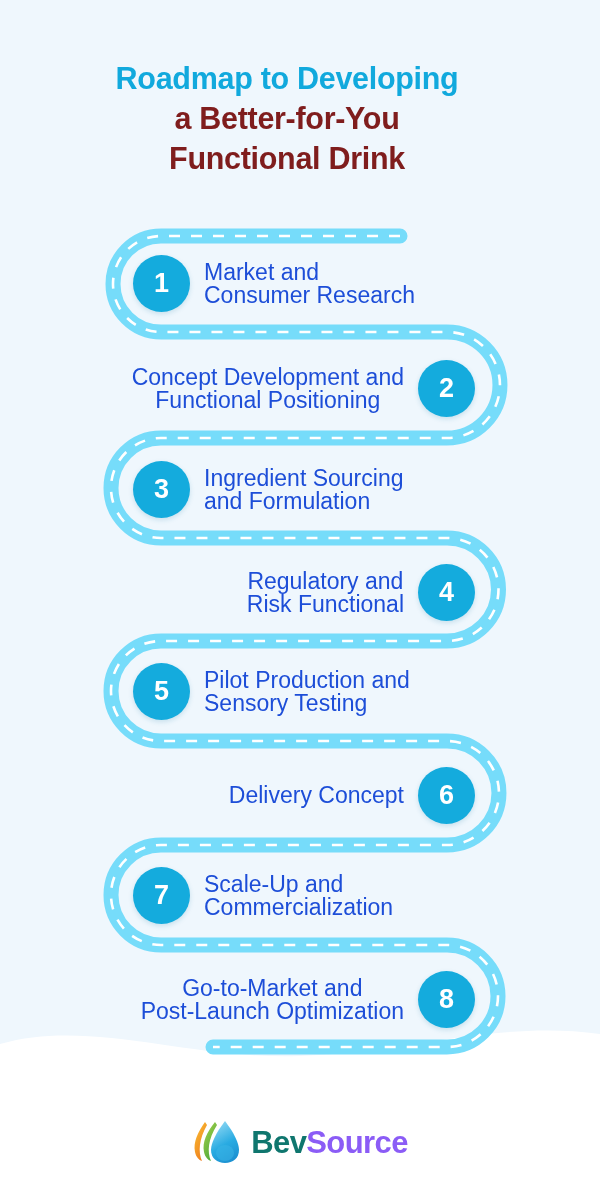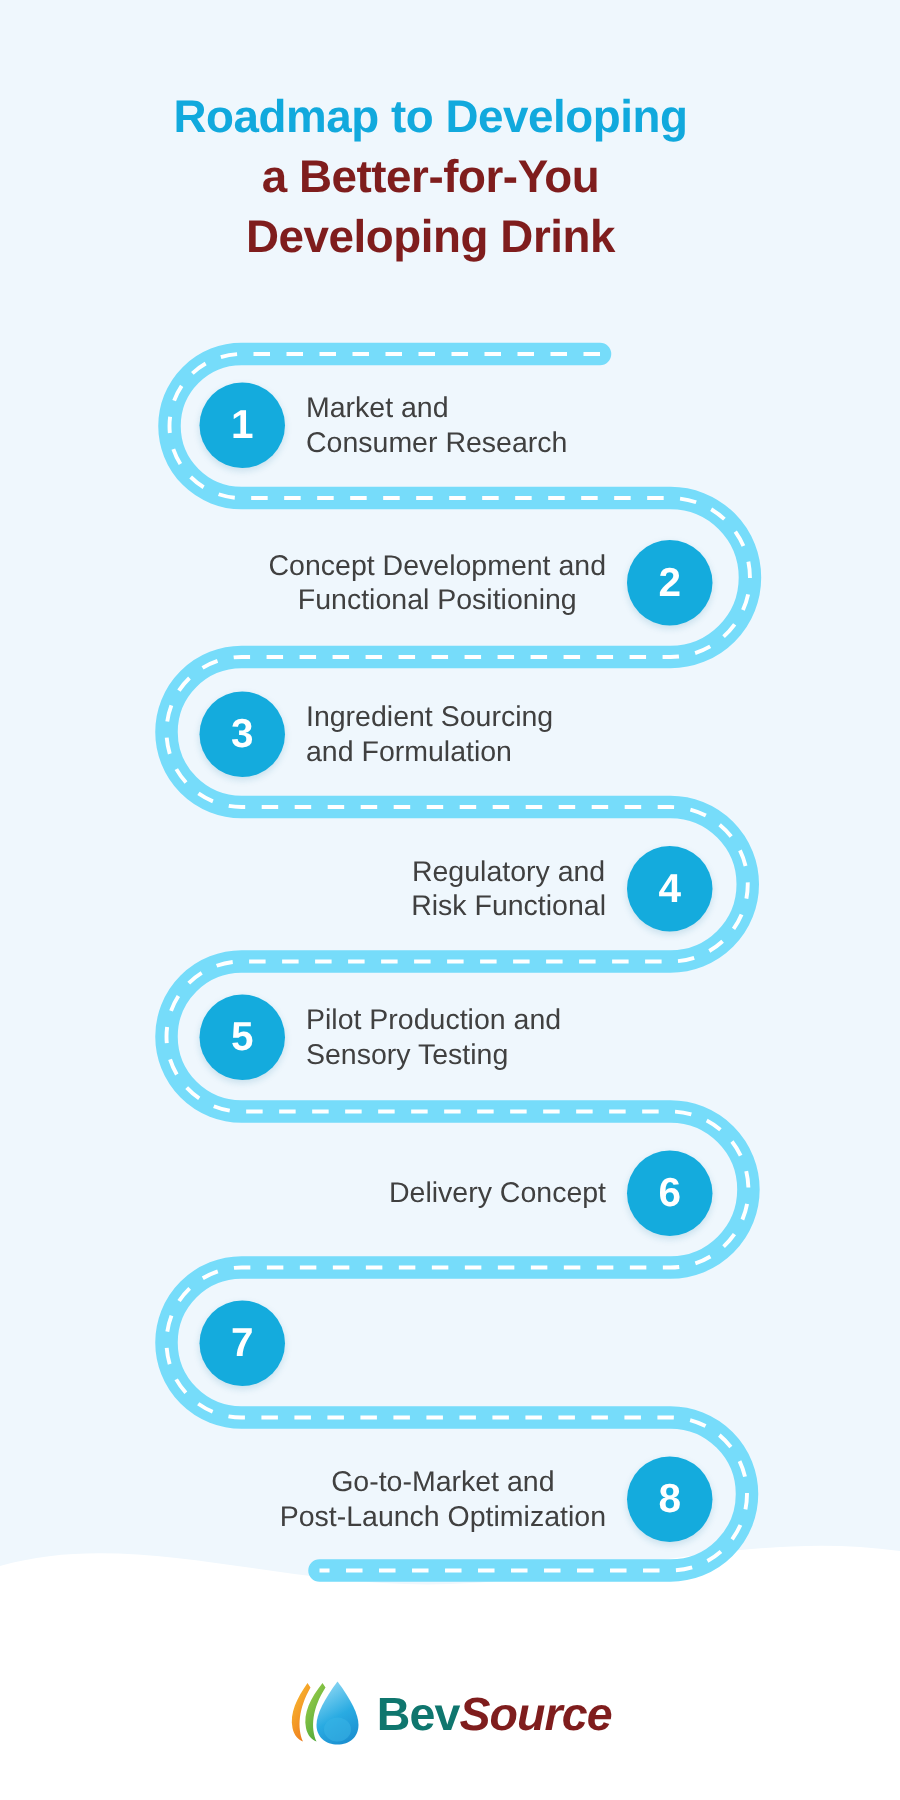--- a/index.html
+++ b/index.html
@@ -92,22 +92,22 @@
     display: flex;
     align-items: center;
     justify-content: center;
     font-size: 27px;
     font-weight: bold;
     line-height: 1;
     box-shadow: 0 2px 5px rgba(20,120,160,0.18);
   }
 
   .step-label {
-    color: #404040;
-    font-size: 19px;
+    color: #1d4ed8;
+    font-size: 23px;
     line-height: 23px;
     white-space: pre-line;
   }
   .step.left  .step-label { margin-left: 14px;  text-align: left; }
   .step.right .step-label { margin-right: 14px; text-align: center; }
 
   
   .logo {
     position: absolute;
     left: 0;
@@ -121,35 +121,35 @@
     gap: 9px;
   }
   .logo-mark { display: block; }
   .logo-text {
     font-size: 31px;
     font-weight: bold;
     letter-spacing: -0.6px;
     line-height: 1;
   }
   .logo-text .bev { color: #0f766e; }
-  .logo-text .source { color: #7f1d1d; font-style: italic; }
+  .logo-text .source { color: #8b5cf6; }
 </style>
 </head>
 <body>
 
 <div id="page">
 
   <svg class="bottom-wave" viewBox="0 0 600 200" preserveAspectRatio="none">
     <path d="M0,44 C 90,18 190,60 300,56 C 410,52 500,20 600,34 L600,200 L0,200 Z" fill="#ffffff"></path>
   </svg>
 
   <div class="title-block">
     <div class="title-line accent">Roadmap to Developing</div>
     <div class="title-line">a Better-for-You</div>
-    <div class="title-line">Developing Drink</div>
+    <div class="title-line">Functional Drink</div>
   </div>
 
   <svg class="road-svg" viewBox="0 0 600 1200">
     <defs>
       <path id="roadPath" d="M400,236
                L161,236
                A48,48 0 0 0 161,332
                L447,332
                A48,48 0 0 1 447,438
                L161,438
@@ -204,20 +204,22 @@
 Sensory Testing</div>
     </div>
 
     <div class="step right" style="top:767px; right:125px;">
       <div class="badge">6</div>
       <div class="step-label">Delivery Concept</div>
     </div>
 
     <div class="step left" style="top:867px; left:133px;">
       <div class="badge">7</div>
+      <div class="step-label">Scale-Up and
+Commercialization</div>
     </div>
 
     <div class="step right" style="top:971px; right:125px;">
       <div class="badge">8</div>
       <div class="step-label">Go-to-Market and
 Post-Launch Optimization</div>
     </div>
 
   </div>
 

